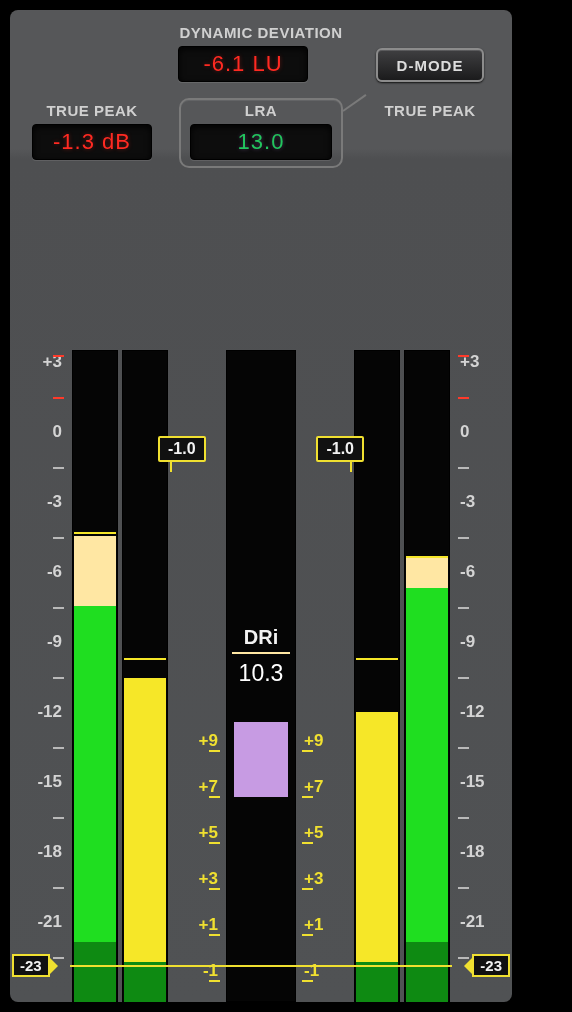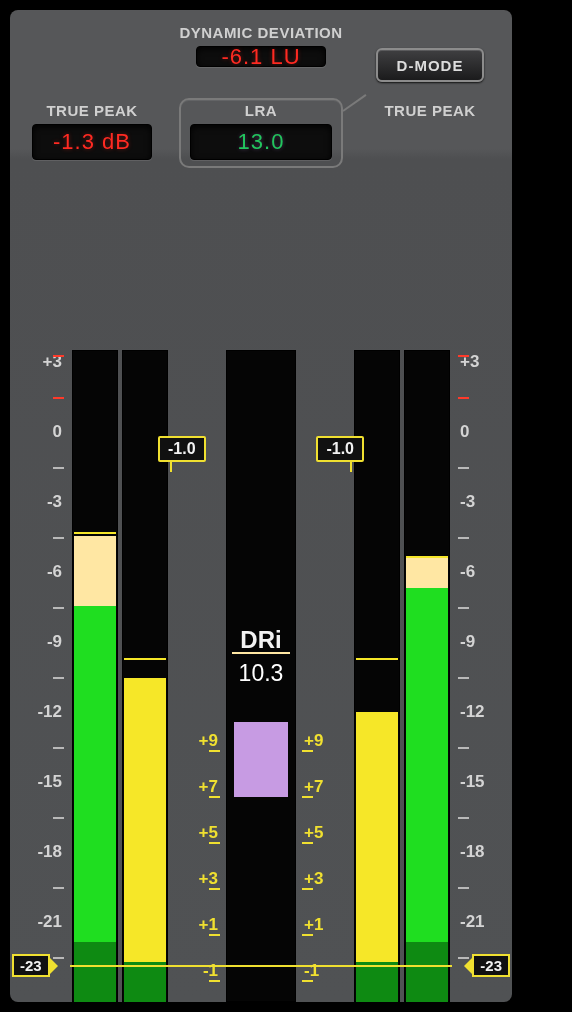--- a/index.html
+++ b/index.html
@@ -125,36 +125,36 @@
     font-size:15px; font-weight:800; color:#f2f2f2; padding:1px 6px;
   }
   .ref-flag::after{
     content:""; position:absolute; top:50%; transform:translateY(-50%);
     width:0;height:0; border-top:10px solid transparent; border-bottom:10px solid transparent;
   }
   .ref-flag.l::after{ right:-10px; border-left:10px solid #f0e030; }
   .ref-flag.r::after{ left:-10px;  border-right:10px solid #f0e030; }
   .ref-line { position:absolute; height:2px; background:#f0e030; }
 
-  .dri-label { position:absolute; color:#f2f2f2; font-size:24px; font-weight:600; text-align:center; }
+  .dri-label { position:absolute; color:#f2f2f2; font-size:20px; font-weight:600; text-align:center; }
   .dri-under { position:absolute; height:2px; background:#ffe7a3; }
   .dri-val   { position:absolute; color:#fff; font-size:23px; font-weight:500; text-align:center; }
 </style>
 </head>
 <body>
 
 <div class="plugin">
 
 
   <div class="controls">
 
     <div class="label-sm" style="left:0; right:0; top:14px;">DYNAMIC DEVIATION</div>
 
 
-    <div class="display disp-red" style="left:186px; top:36px; width:130px; height:21px;">-6.1 LU</div>
+    <div class="display disp-red" style="left:168px; top:36px; width:130px; height:36px;">-6.1 LU</div>
 
     <div class="lra-frame" style="left:169px; top:88px; width:164px; height:70px;"></div>
     <div style="position:absolute; left:333px; top:100px; width:28px; height:2px; background:#7a7a7a; transform:rotate(-35deg); transform-origin:left center;"></div>
 
     <div class="btn" style="right:28px; top:38px; width:108px; height:34px; border:2px solid #8c8c8c; border-radius:6px;">
       <span>D-MODE</span>
     </div>
 
     <div class="label-sm" style="left:28px; width:108px; top:92px;">TRUE PEAK</div>
     <div class="label-sm" style="left:0; right:0; top:92px;">LRA</div>

